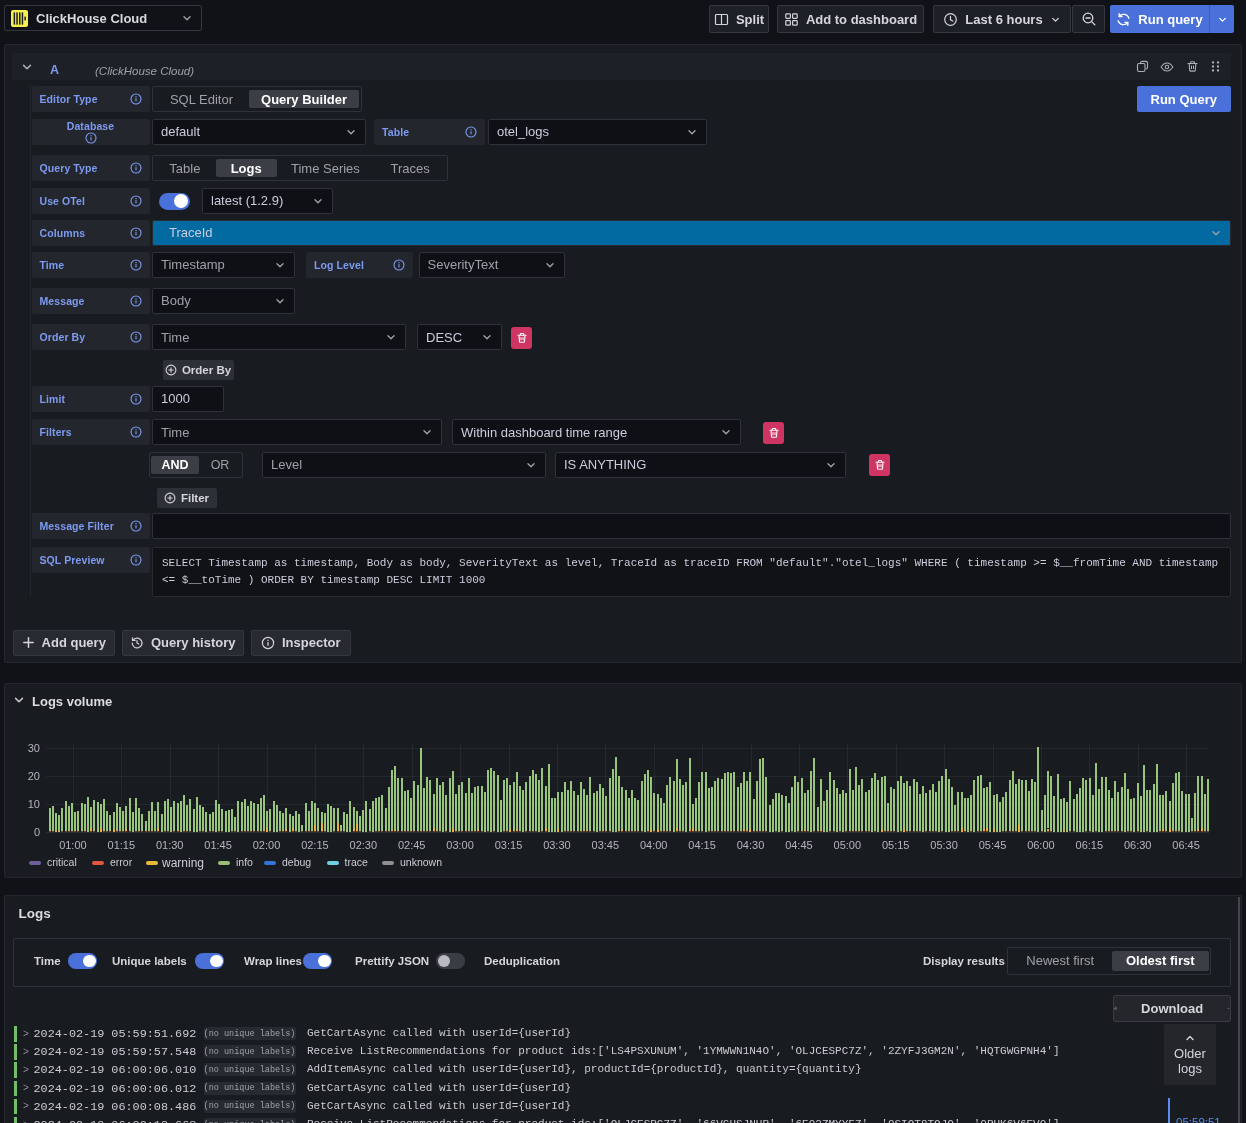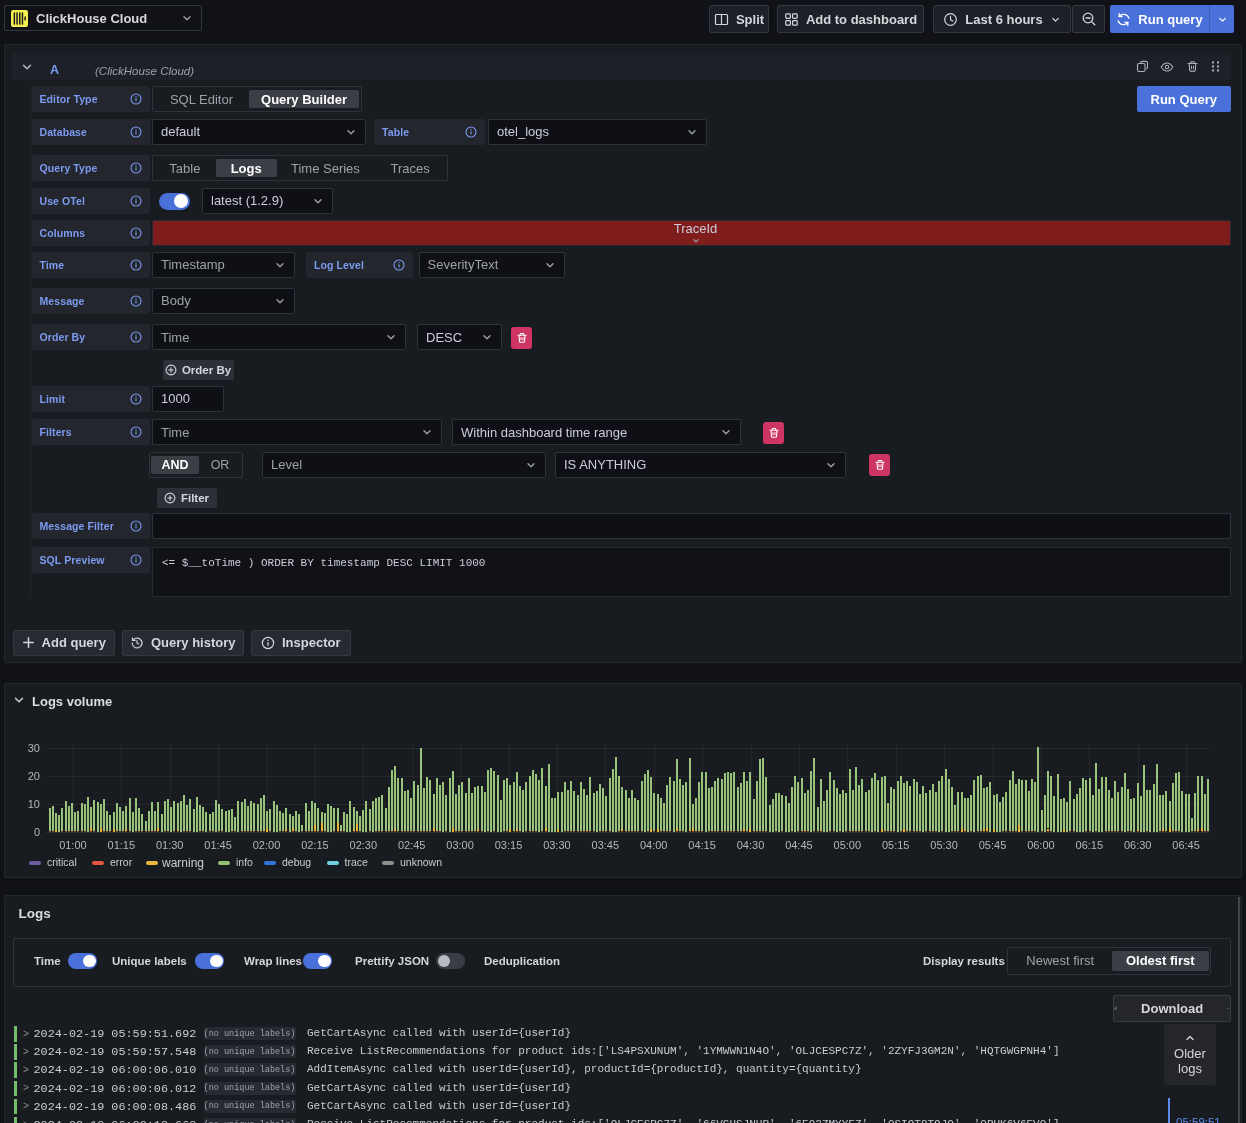--- a/index.html
+++ b/index.html
@@ -120,21 +120,21 @@
         <rect x="5.45" y="3.1" width="1.1" height="1.2" fill="#7d9bf2"></rect>
       </svg>
     </div>
     <div class="abs" style="left:152px;top:86px;width:210px;height:26px;border:1px solid #2f323a;border-radius:2px;display:flex;align-items:stretch;padding:0 1px;box-sizing:border-box;">
       <span style="color:#9fa1a8;width:95px;display:flex;align-items:center;justify-content:center;font-size:13px;white-space:nowrap;">SQL Editor</span>
       <span style="background:#3b3e45;color:#fff;font-weight:700;border-radius:2px;margin:3px 0;width:110px;display:flex;align-items:center;justify-content:center;font-size:13px;white-space:nowrap;">Query Builder</span>
     </div>
     <div class="abs" style="left:1137px;top:86px;width:93.5px;height:26px;background:#4a70d9;border-radius:2px;display:flex;align-items:center;justify-content:center;">
       <span style="font-size:13px;font-weight:600;color:#fff;">Run Query</span>
     </div>
-    <div class="abs" style="left:31.5px;top:118.5px;width:118px;height:26px;background:#23262c;border-radius:2px;display:flex;align-items:center;justify-content:space-between;padding:0 8px;">
+    <div class="abs" style="left:31.5px;top:118.5px;width:118px;height:26px;background:#23262c;border-radius:2px;display:flex;align-items:center;justify-content:center;padding:0 8px;flex-direction:column;">
       <span style="font-size:10.5px;font-weight:700;color:#7d9bf2;letter-spacing:0.1px;">Database</span>
       <svg width="12" height="12" viewBox="0 0 12 12" fill="none" style="display:block;">
         <circle cx="6" cy="6" r="5" stroke="#7d9bf2" stroke-width="1.1"></circle>
         <rect x="5.45" y="5.2" width="1.1" height="3.2" fill="#7d9bf2"></rect>
         <rect x="5.45" y="3.1" width="1.1" height="1.2" fill="#7d9bf2"></rect>
       </svg>
     </div>
     <div class="abs" style="left:152px;top:118.5px;width:214px;height:26px;background:#0e1015;border:1px solid #2f323a;border-radius:2px;display:flex;align-items:center;justify-content:space-between;padding:0 8px 0 8px;">
       <span style="font-size:13px;color:#ccccdc;white-space:nowrap;">default</span>
       <svg width="12" height="12" viewBox="0 0 12 12" fill="none" style="display:block;">
@@ -187,21 +187,21 @@
       </svg>
     </div>
     <div class="abs" style="left:31.5px;top:219.5px;width:118px;height:26px;background:#23262c;border-radius:2px;display:flex;align-items:center;justify-content:space-between;padding:0 8px;">
       <span style="font-size:10.5px;font-weight:700;color:#7d9bf2;letter-spacing:0.1px;">Columns</span>
       <svg width="12" height="12" viewBox="0 0 12 12" fill="none" style="display:block;">
         <circle cx="6" cy="6" r="5" stroke="#7d9bf2" stroke-width="1.1"></circle>
         <rect x="5.45" y="5.2" width="1.1" height="3.2" fill="#7d9bf2"></rect>
         <rect x="5.45" y="3.1" width="1.1" height="1.2" fill="#7d9bf2"></rect>
       </svg>
     </div>
-    <div class="abs" style="left:152px;top:219.5px;width:1079px;height:26px;background:#7f1d1d;border:1px solid #272a31;border-radius:2px;display:flex;align-items:center;justify-content:space-between;padding:0 8px 0 16px;flex-direction:column;">
+    <div class="abs" style="left:152px;top:219.5px;width:1079px;height:26px;background:#0369a1;border:1px solid #272a31;border-radius:2px;display:flex;align-items:center;justify-content:space-between;padding:0 8px 0 16px;">
       <span style="font-size:13px;color:#ccccdc;white-space:nowrap;">TraceId</span>
       <svg width="12" height="12" viewBox="0 0 12 12" fill="none" style="display:block;">
         <path d="M3 4.8 L6 7.8 L9 4.8" stroke="#9fa1a8" stroke-width="1.4" stroke-linecap="round" stroke-linejoin="round"></path>
       </svg>
     </div>
     <div class="abs" style="left:31.5px;top:251.5px;width:118px;height:26px;background:#23262c;border-radius:2px;display:flex;align-items:center;justify-content:space-between;padding:0 8px;">
       <span style="font-size:10.5px;font-weight:700;color:#7d9bf2;letter-spacing:0.1px;">Time</span>
       <svg width="12" height="12" viewBox="0 0 12 12" fill="none" style="display:block;">
         <circle cx="6" cy="6" r="5" stroke="#7d9bf2" stroke-width="1.1"></circle>
         <rect x="5.45" y="5.2" width="1.1" height="3.2" fill="#7d9bf2"></rect>
@@ -360,20 +360,21 @@
     </div>
     <div class="abs" style="left:31.5px;top:547px;width:118px;height:26px;background:#23262c;border-radius:2px;display:flex;align-items:center;justify-content:space-between;padding:0 8px;">
       <span style="font-size:10.5px;font-weight:700;color:#7d9bf2;letter-spacing:0.1px;">SQL Preview</span>
       <svg width="12" height="12" viewBox="0 0 12 12" fill="none" style="display:block;">
         <circle cx="6" cy="6" r="5" stroke="#7d9bf2" stroke-width="1.1"></circle>
         <rect x="5.45" y="5.2" width="1.1" height="3.2" fill="#7d9bf2"></rect>
         <rect x="5.45" y="3.1" width="1.1" height="1.2" fill="#7d9bf2"></rect>
       </svg>
     </div>
     <div class="abs mono" style="left:152px;top:547px;width:1079px;height:50px;background:#101216;border:1px solid #282b32;border-radius:2px;padding:7px 9px;">
+      <div style="font-size:11px;line-height:17px;color:#ccccdc;white-space:nowrap;overflow:hidden;">SELECT Timestamp as timestamp, Body as body, SeverityText as level, TraceId as traceID FROM "default"."otel_logs" WHERE ( timestamp &gt;= $__fromTime AND timestamp</div>
       <div style="font-size:11px;line-height:17px;color:#ccccdc;">&lt;= $__toTime ) ORDER BY timestamp DESC LIMIT 1000</div>
     </div>
     <div class="abs" style="left:12.5px;top:629.5px;width:102.5px;height:26px;background:#282a31;border:1px solid #36383f;border-radius:2px;display:flex;align-items:center;justify-content:center;gap:7px;">
       <svg width="13" height="13" viewBox="0 0 13 13" fill="none" style="display:block;">
         <path d="M6.5 1.8v9.4M1.8 6.5h9.4" stroke="#d5d6dc" stroke-width="1.5" stroke-linecap="round"></path>
       </svg>
       <span style="font-size:13px;font-weight:600;color:#d5d6dc;">Add query</span>
     </div>
     <div class="abs" style="left:121.5px;top:629.5px;width:122.5px;height:26px;background:#282a31;border:1px solid #36383f;border-radius:2px;display:flex;align-items:center;justify-content:center;gap:7px;">
       <svg width="14" height="14" viewBox="0 0 14 14" fill="none" style="display:block;">

